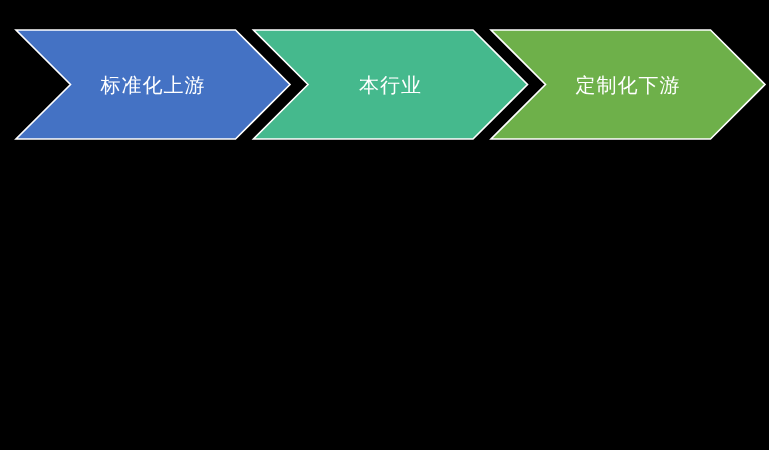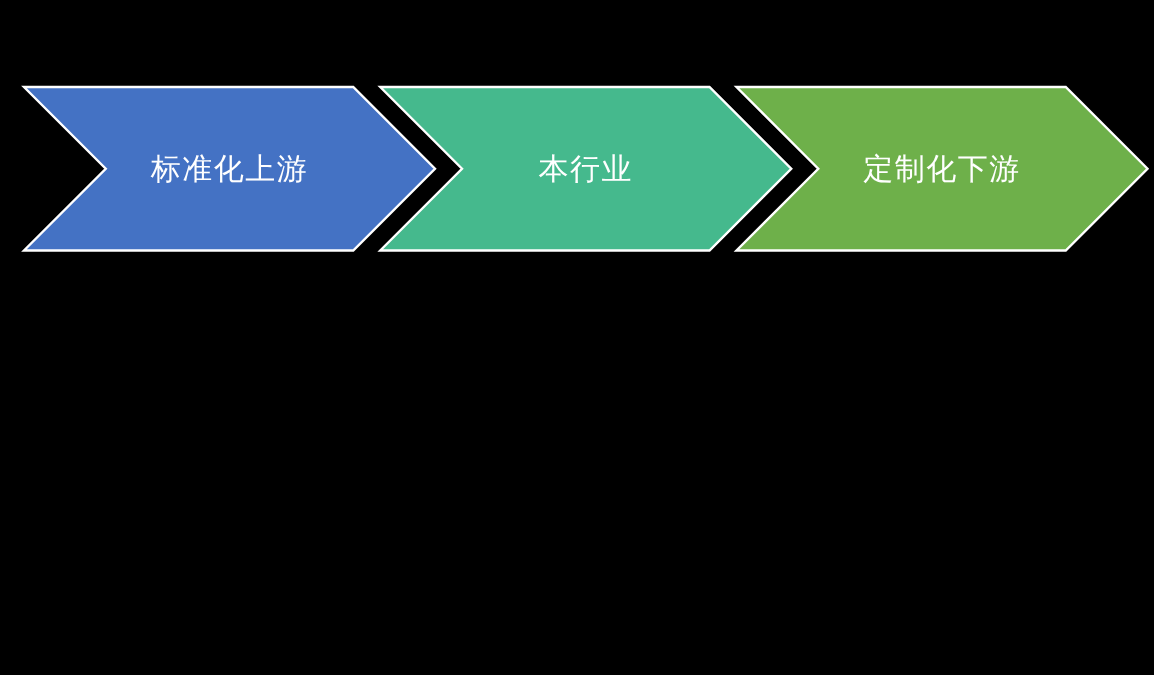--- a/index.html
+++ b/index.html
@@ -7,21 +7,20 @@
     padding: 0;
     background: #000000;
   }
   .canvas {
     position: relative;
     width: 769px;
     height: 388px;
     background: #000000;
     overflow: hidden;
     font-family: "Liberation Sans", sans-serif;
-    margin-top: 28px;
   }
   .chevron {
     stroke-width: 1.6;
     stroke-linejoin: miter;
   }
   .chevron-label {
     font-family: "Liberation Sans", sans-serif;
     font-size: 20px;
     letter-spacing: 1px;
   }

